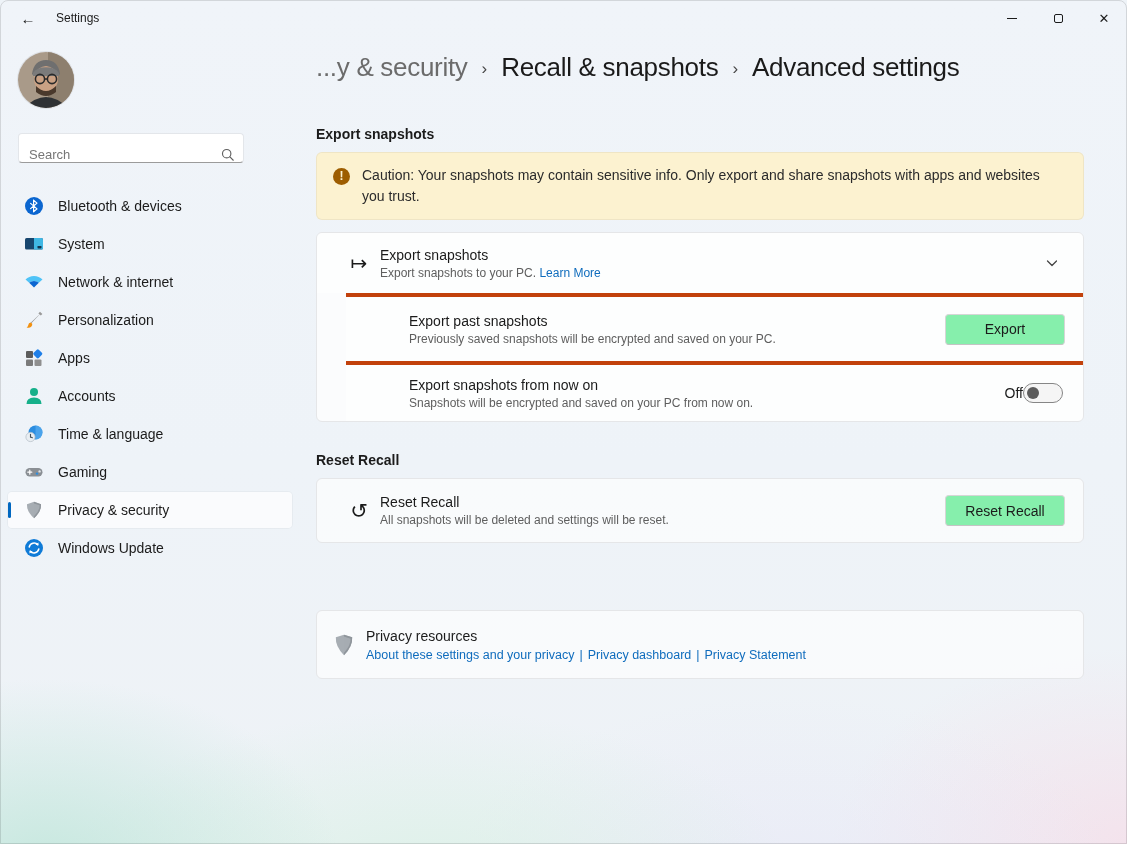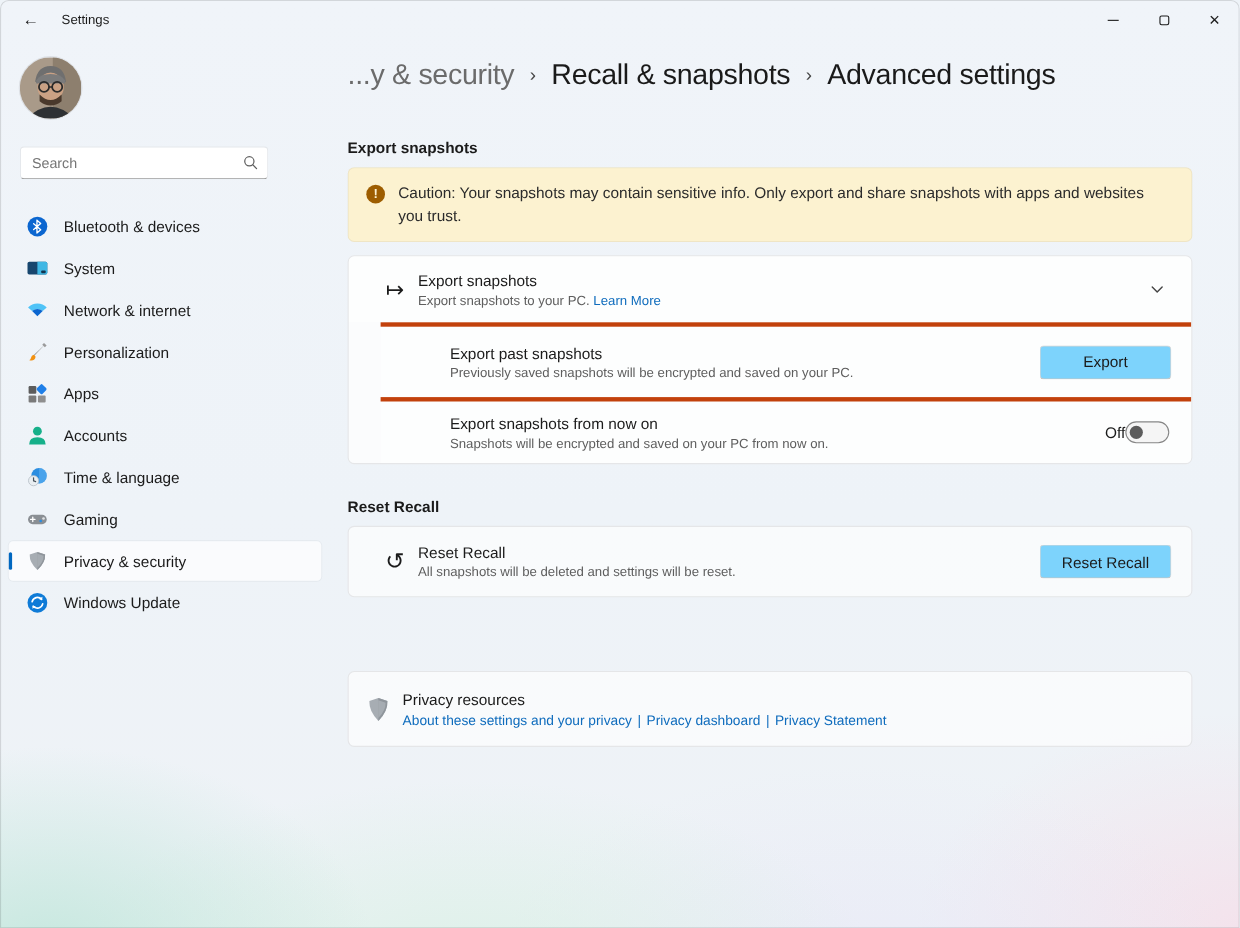--- a/index.html
+++ b/index.html
@@ -38,21 +38,21 @@
   
   .sidebar{ position:absolute; top:36px; left:0; width:300px; bottom:0; }
   .user{ position:absolute; top:16px; left:18px; display:flex; align-items:center; gap:12px; }
   .avatar{ width:56px; height:56px; border-radius:50%; overflow:hidden; flex:0 0 auto; box-shadow:0 0 0 1px rgba(0,0,0,0.08); }
   .user-name{ font-size:14px; font-weight:700; color:#1b1b1b; }
   .user-email{ font-size:12px; color:#767676; margin-top:3px; }
 
   .search-box{
     position:absolute; top:97px; left:18px; width:226px; height:30px;
     background:#ffffff; border:1px solid #e3e6ea; border-bottom-color:#9b9b9b;
-    border-radius:4px; display:flex; align-items:center; padding:0 8px 0 10px;
+    border-radius:4px; display:flex; align-items:flex-end; padding:0 8px 0 10px;
   }
   .search-box input{
     border:none; outline:none; flex:1; font-size:13px; color:#1b1b1b;
     font-family:inherit; background:transparent;
   }
   .search-box input::placeholder{ color:#767676; }
   .search-icon{ color:#5f5f5f; display:flex; }
 
   .nav{ position:absolute; top:150px; left:0; right:0; }
   .nav-item{
@@ -102,21 +102,21 @@
   .row-child-2{ height:60px; }
   .row-texts{ flex:1; min-width:0; }
   .row-title{ font-size:14px; color:#1b1b1b; }
   .row-sub{ font-size:12px; color:#5e5e5e; margin-top:3px; }
   .row-sub a, .link{ color:#0f6cbd; text-decoration:none; }
   .export-glyph{ font-size:20px; color:#1b1b1b; width:20px; text-align:center; flex:0 0 auto; }
   .chevron{ color:#454545; display:flex; padding-right:4px; }
 
   .btn{
     font-family:inherit; font-size:14px; color:#1b1b1b;
-    background:#7dd3fc; border:1px solid #d6d6d6; border-bottom-color:#c4c4c4;
+    background:#86efac; border:1px solid #d6d6d6; border-bottom-color:#c4c4c4;
     border-radius:4px; height:31px; padding:0 12px; min-width:120px; cursor:default;
   }
   .toggle-wrap{ display:flex; align-items:center; padding-right:2px; }
   .toggle-label{ font-size:14px; color:#1b1b1b; }
   .toggle{
     width:40px; height:20px; border:1px solid #868686; border-radius:10px;
     background:#f5f5f5; position:relative; flex:0 0 auto;
   }
   .toggle .knob{
     position:absolute; left:3px; top:3px; width:12px; height:12px;

